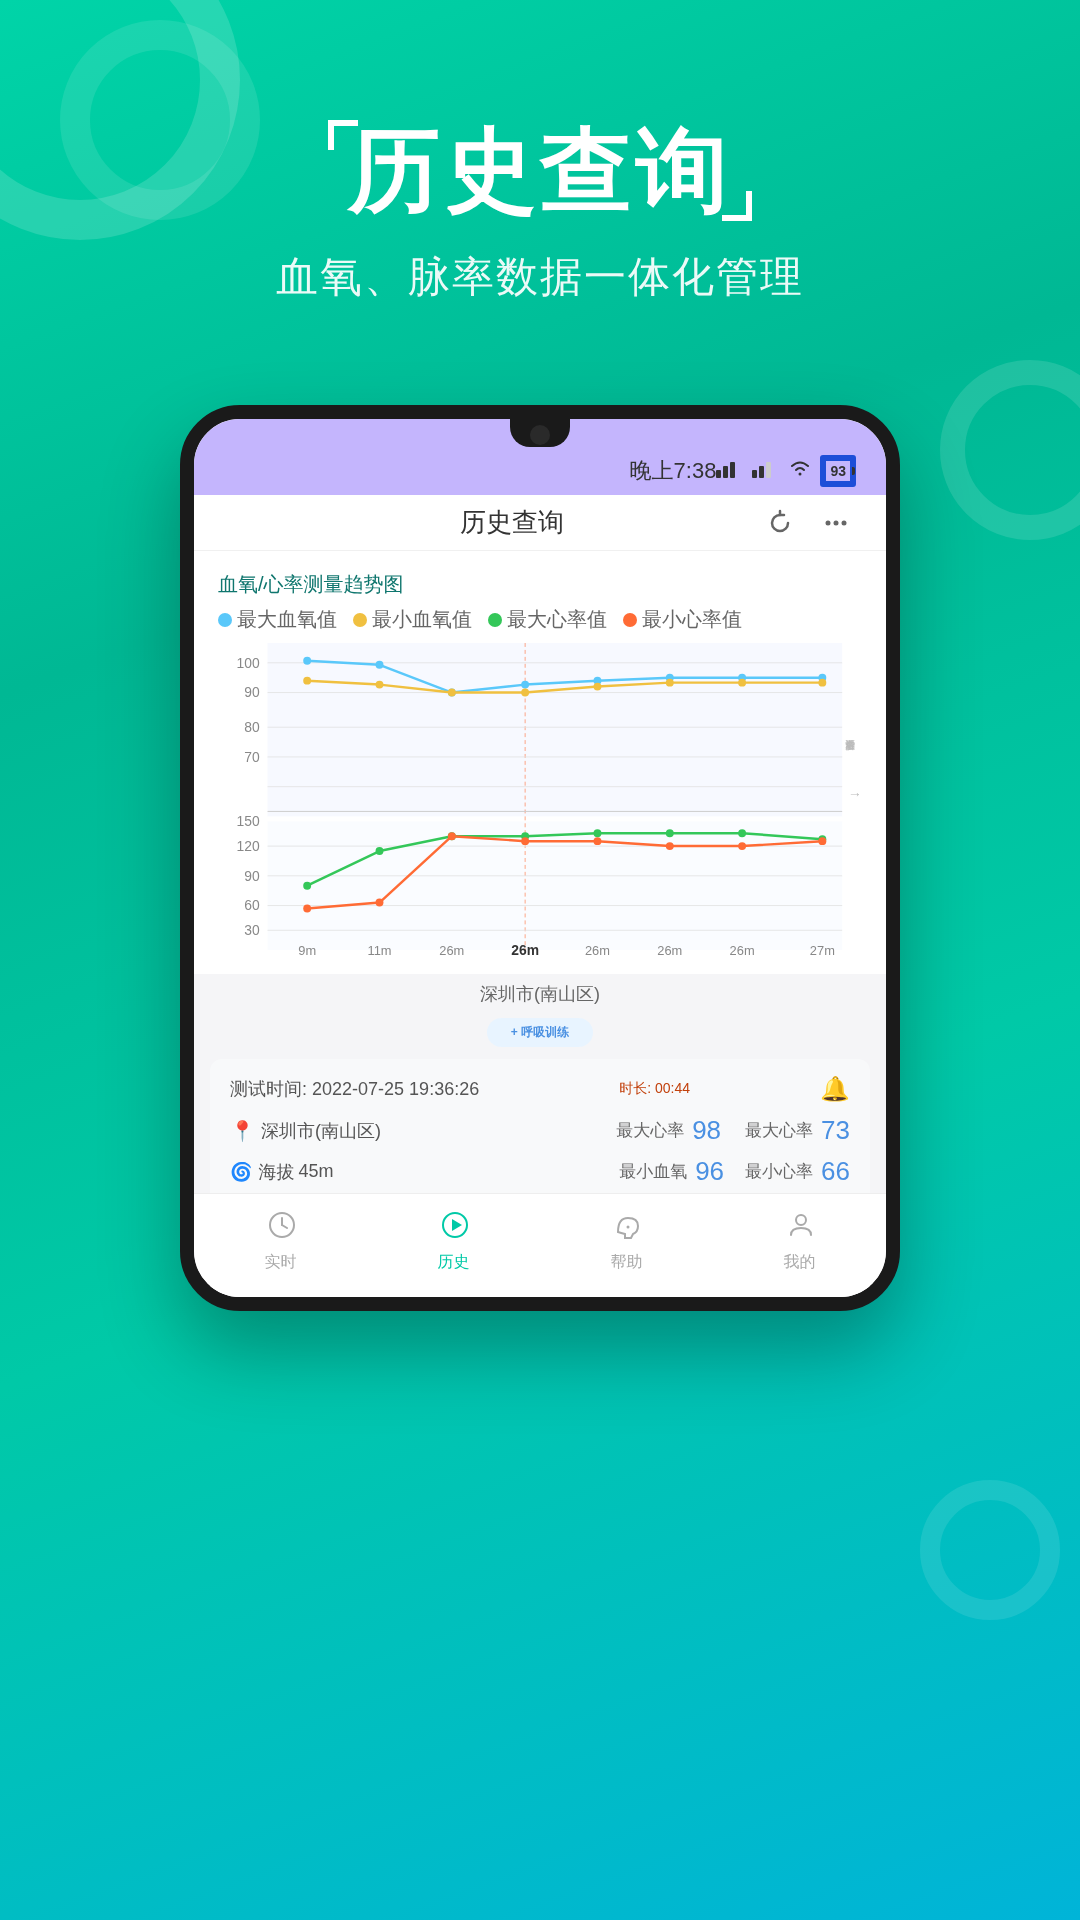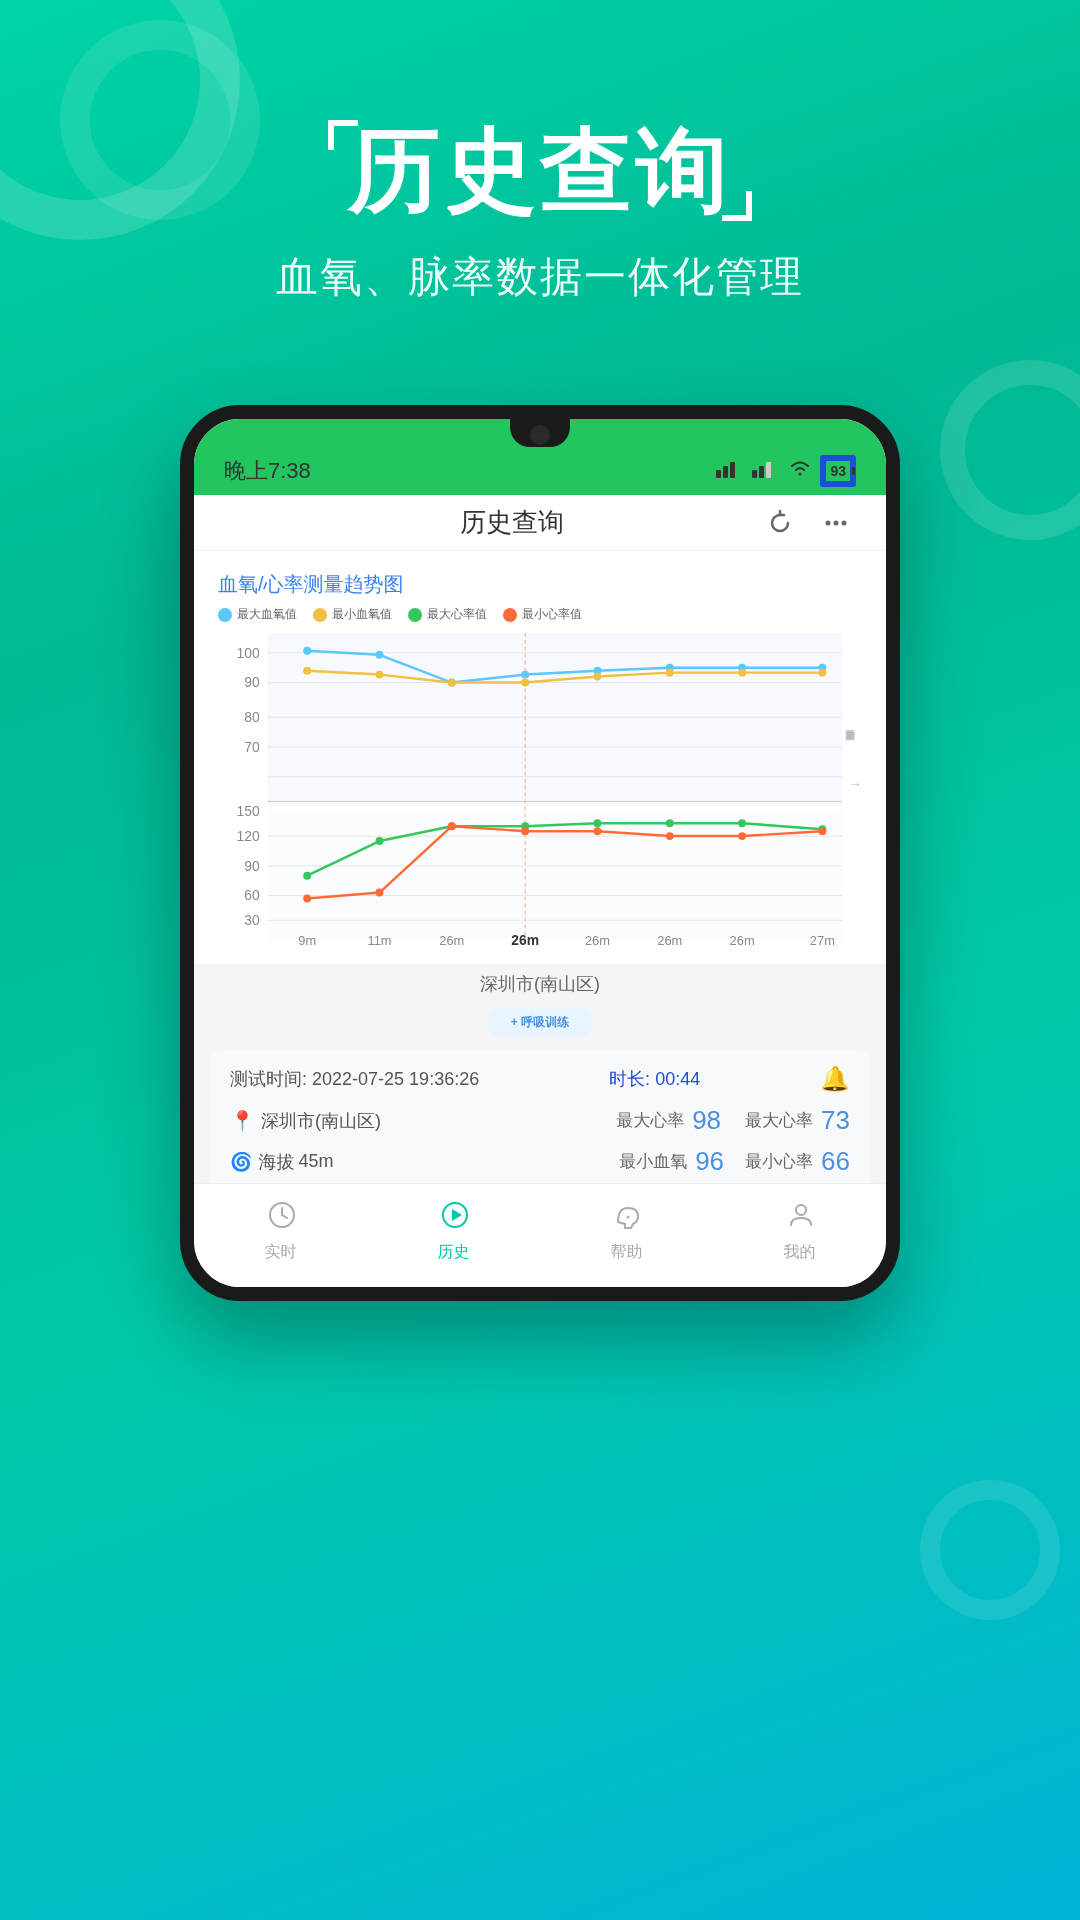--- a/index.html
+++ b/index.html
@@ -130,24 +130,24 @@
       width: 20px;
       height: 20px;
       background: #2a2a2a;
       border-radius: 50%;
       z-index: 11;
     }
 
     
     .status-bar {
       display: flex;
-      justify-content: space-between;
+      justify-content: flex-end;
       align-items: center;
       padding: 36px 30px 8px;
-      background: #22c55e;
+      background: #c4b5fd;
     }
     .status-time {
       font-size: 22px;
       font-weight: 500;
       color: #333;
     }
     .status-icons {
       display: flex;
       align-items: center;
       gap: 8px;
@@ -185,35 +185,35 @@
       gap: 16px;
     }
 
     
     .chart-section {
       background: white;
       padding: 20px 24px 10px;
     }
     .chart-title {
       font-size: 20px;
-      color: #3b82f6;
+      color: #0f766e;
       font-weight: 500;
       margin-bottom: 8px;
     }
     .chart-legend {
       display: flex;
       gap: 16px;
       margin-bottom: 10px;
       flex-wrap: wrap;
     }
     .legend-item {
       display: flex;
       align-items: center;
       gap: 5px;
-      font-size: 12px;
+      font-size: 20px;
       color: #666;
     }
     .legend-dot {
       width: 14px;
       height: 14px;
       border-radius: 50%;
     }
 
     
     .chart-wrapper {
@@ -254,22 +254,22 @@
       display: flex;
       justify-content: space-between;
       align-items: center;
       margin-bottom: 12px;
     }
     .record-time-label {
       font-size: 18px;
       color: #555;
     }
     .record-duration {
-      font-size: 18px;
-      color: #1d4ed8;
+      font-size: 14px;
+      color: #c2410c;
       margin-left: 10px;
     }
     .bell-icon {
       font-size: 24px;
       color: #f0a500;
     }
     .record-row {
       display: flex;
       align-items: center;
       margin-bottom: 10px;

